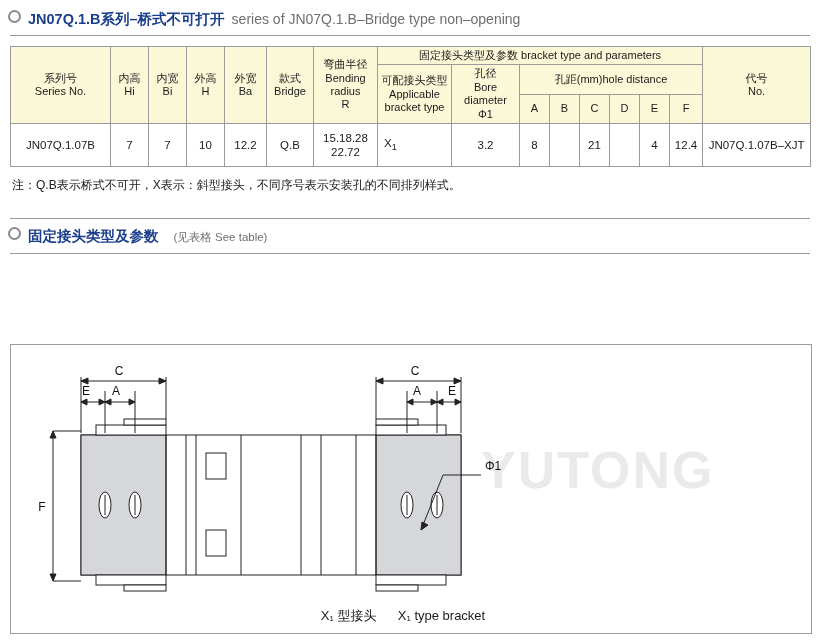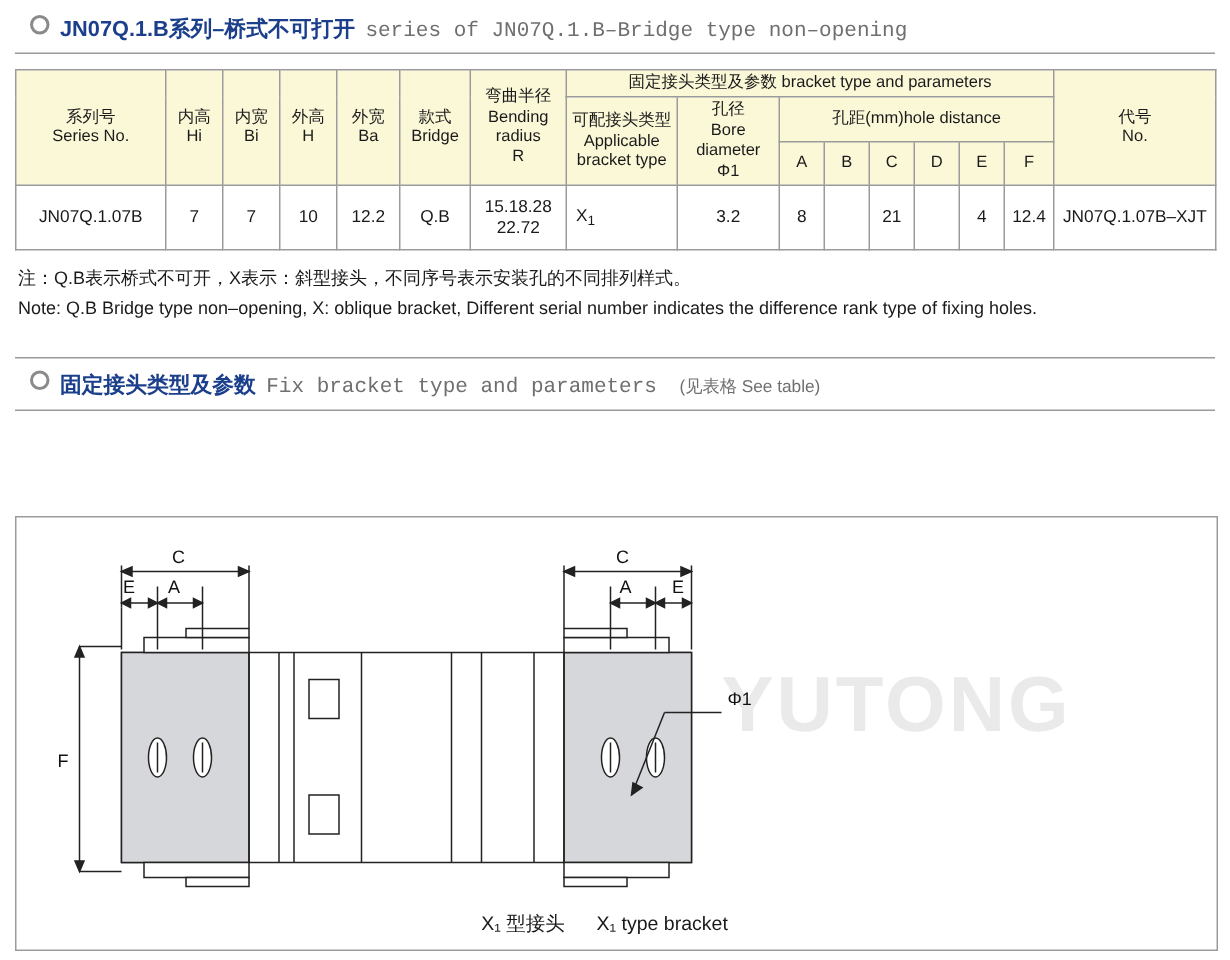--- a/index.html
+++ b/index.html
@@ -14,21 +14,21 @@
     color: #1a1a1a;
     position: relative;
     overflow: hidden;
   }
 
   
   .section-head {
     display: flex;
     align-items: baseline;
     gap: 7px;
-    padding-left: 20px;
+    padding-left: 8px;
   }
   .bullet {
     width: 9px;
     height: 9px;
     border-radius: 50%;
     border: 2px solid #8a8a8a;
     background: #ffffff;
     display: inline-block;
     position: relative;
     top: -1px;
@@ -36,21 +36,20 @@
   }
   .sec-title-cn {
     font-size: 14.5px;
     font-weight: bold;
     color: #1b3f8b;
     letter-spacing: 0px;
   }
   .sec-title-en {
     font-size: 14px;
     color: #6f6f6f;
-    font-family: Liberation Mono, monospace;
   }
   .sec-note {
     font-size: 11.5px;
     color: #6f6f6f;
   }
 
   .hr {
     height: 0;
     border-top: 1px solid #9a9a9a;
     margin: 6px 10px 0 10px;
@@ -249,29 +248,27 @@
         <td>4</td>
         <td>12.4</td>
         <td>JN07Q.1.07B–XJT</td>
       </tr>
     </tbody>
   </table>
 </div>
 
 <div class="notes">
   <div>注：Q.B表示桥式不可开，X表示：斜型接头，不同序号表示安装孔的不同排列样式。</div>
-  <div>Note: Q.B Bridge type non–opening, X: oblique bracket, Different serial number indicates the difference rank type of fixing holes.</div>
 </div>
 
 <div style="margin-top:22px;">
   <div class="hr" style="margin-bottom:8px;"></div>
   <div class="section-head">
     <span class="bullet"></span>
     <span class="sec-title-cn">固定接头类型及参数</span>
-    <span class="sec-title-en">Fix bracket type and parameters</span>
     <span class="sec-note" style="margin-left:8px;">(见表格 See table)</span>
   </div>
   <div class="hr" style="margin-top:7px;"></div>
 </div>
 
 <div class="figure-box">
   <div class="wm" style="left:150px; top:95px;">YUTONG</div>
   <div class="wm" style="left:470px; top:95px;">YUTONG</div>
 
   <svg class="fig" width="800" height="288" viewBox="0 0 800 288">

